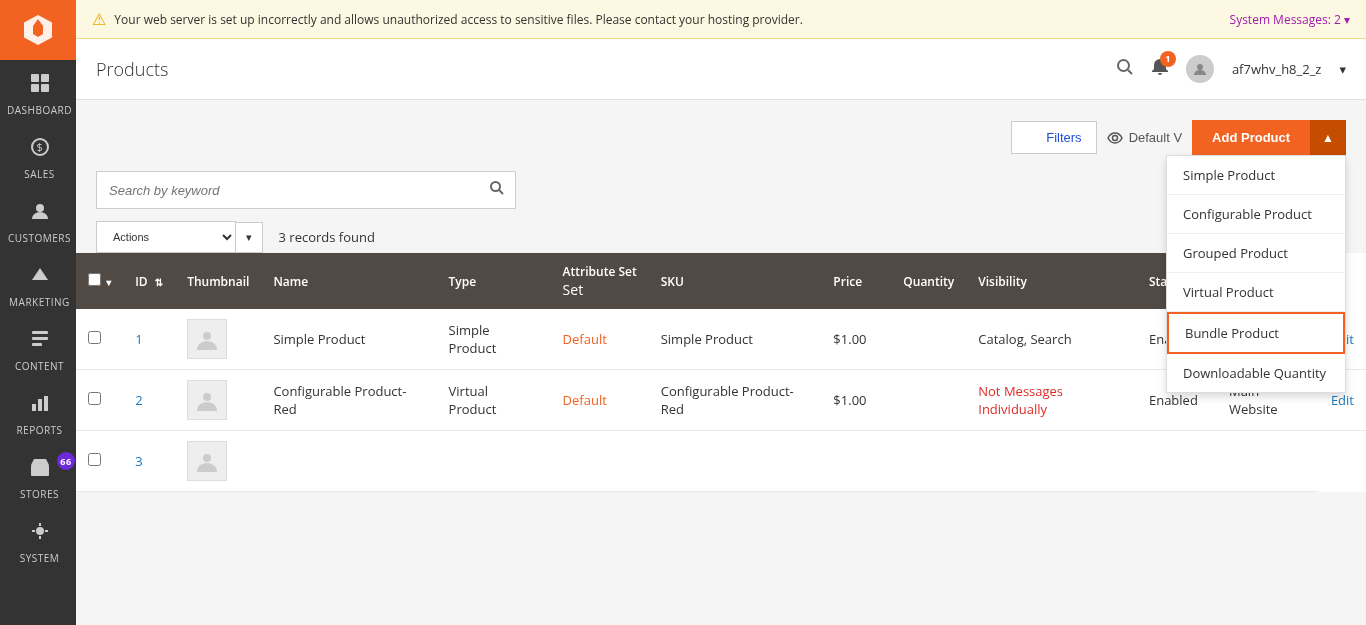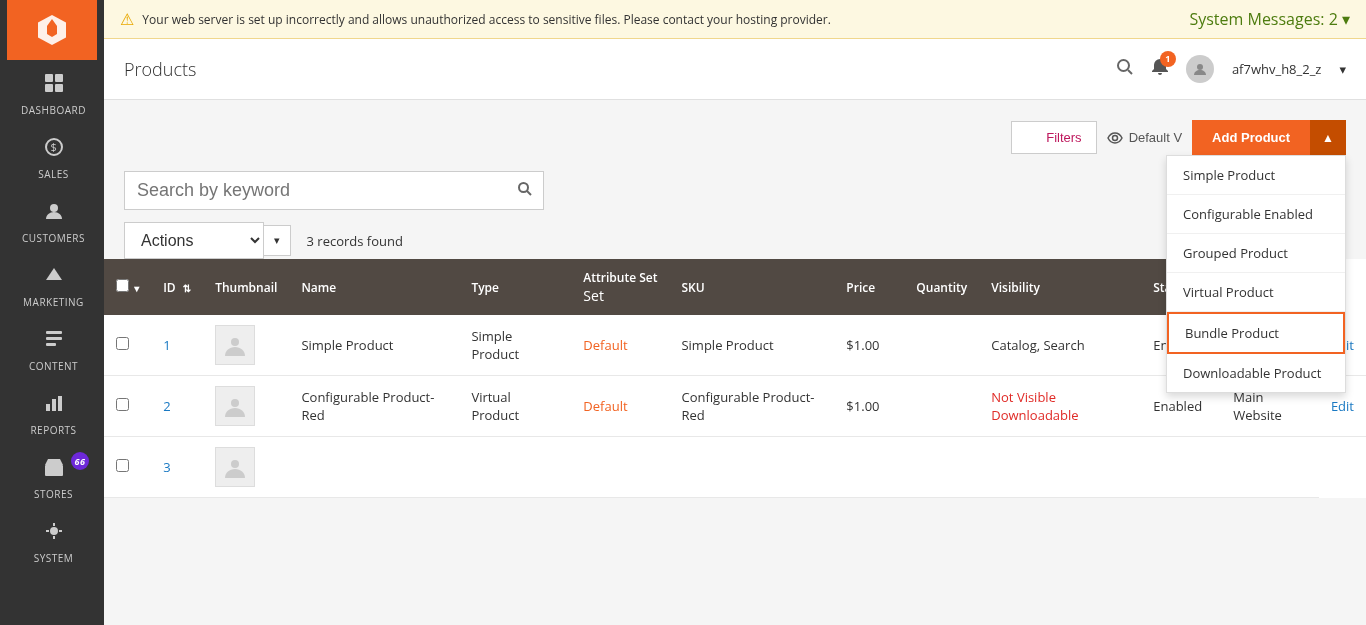--- a/index.html
+++ b/index.html
@@ -1,20 +1,20 @@
 <!DOCTYPE html>
 <html><head>
   <meta charset="utf-8">
   <style>
     * { box-sizing: border-box; margin: 0; padding: 0; }
     body { font-family: 'Open Sans', Arial, sans-serif; font-size: 13px; background: #f5f5f5; display: flex; height: 625px; overflow: hidden; }
 
     
     .sidebar {
-      width: 104px;
+      width: 76px;
       background: #333;
       display: flex;
       flex-direction: column;
       align-items: center;
       padding-top: 0;
       flex-shrink: 0;
       height: 625px;
       overflow: hidden;
     }
     .sidebar-logo {
@@ -61,21 +61,21 @@
       padding: 8px 16px;
       display: flex;
       align-items: center;
       justify-content: space-between;
       font-size: 12px;
       color: #333;
       flex-shrink: 0;
     }
     .alert-left { display: flex; align-items: center; gap: 8px; }
     .alert-icon { color: #e8a800; font-size: 16px; }
-    .alert-right { color: #4d7c0f; font-size: 16px; cursor: pointer; }
+    .alert-right { color: #a21caf; font-size: 12px; cursor: pointer; }
 
     
     .header {
       background: #fff;
       padding: 16px 20px;
       display: flex;
       align-items: center;
       justify-content: space-between;
       border-bottom: 1px solid #e0e0e0;
       flex-shrink: 0;
@@ -171,21 +171,21 @@
     .dropdown-item:last-child { border-bottom: none; }
     .filter-btn {
       display: flex;
       align-items: center;
       gap: 6px;
       background: #fff;
       border: 1px solid #ccc;
       padding: 8px 14px;
       cursor: pointer;
       font-size: 13px;
-      color: #be185d;
+      color: #1d4ed8;
     }
     .view-btn {
       display: flex;
       align-items: center;
       gap: 6px;
       background: transparent;
       border: none;
       cursor: pointer;
       font-size: 13px;
       color: #555;
@@ -194,41 +194,42 @@
       display: flex;
       align-items: center;
       border: 1px solid #ccc;
       background: #fff;
       width: 420px;
     }
     .search-input {
       border: none;
       outline: none;
       padding: 8px 12px;
-      font-size: 18px;
+      font-size: 13px;
       color: #999;
       flex: 1;
+      font-style: italic;
     }
     .search-submit {
       background: none;
       border: none;
       padding: 8px 10px;
       cursor: pointer;
       color: #666;
       font-size: 16px;
     }
     .actions-select-wrapper {
       display: flex;
       align-items: center;
       gap: 0;
     }
     .actions-select {
       border: 1px solid #ccc;
       padding: 8px 12px;
-      font-size: 16px;
+      font-size: 11px;
       color: #333;
       background: #fff;
       outline: none;
       min-width: 140px;
     }
     .actions-arrow {
       border: 1px solid #ccc;
       border-left: none;
       background: #fff;
       padding: 8px 10px;
@@ -395,21 +396,21 @@
   </div>
 
   <div class="sidebar-item" style="position:relative;">
     <div class="sidebar-item-icon">
       <svg width="22" height="22" viewBox="0 0 22 22" fill="currentColor">
           <rect x="2" y="9" width="18" height="11" rx="1"></rect>
           <path d="M2 9l3-6h12l3 6"></path>
         </svg>
     </div>
     <div class="sidebar-item-label">STORES</div>
-    <div style="position:absolute;top:8px;right:8px;background:#6d28d9;color:#fff;font-size:9px;width:18px;height:18px;border-radius:50%;display:flex;align-items:center;justify-content:center;font-weight:bold;font-style:italic;">66</div>
+    <div style="position:absolute;top:8px;right:8px;background:#6d28d9;color:#fff;font-size:9px;width:18px;height:18px;border-radius:50%;display:flex;align-items:center;justify-content:center;font-weight:bold;">66</div>
   </div>
 
   <div class="sidebar-item">
     <div class="sidebar-item-icon">
       <svg width="22" height="22" viewBox="0 0 22 22" fill="currentColor">
           <path d="M11 7a4 4 0 100 8 4 4 0 000-8zm-1-4h2v3h-2V3zm0 13h2v3h-2v-3zM3 10h3v2H3v-2zm13 0h3v2h-3v-2z"></path>
         </svg>
     </div>
     <div class="sidebar-item-label">SYSTEM</div>
   </div>
@@ -472,25 +473,25 @@
               <path d="M1 8s2.5-5 7-5 7 5 7 5-2.5 5-7 5-7-5-7-5z"></path>
             </svg>
           <span>Default V</span>
         </button>
         <div class="add-product-wrapper">
           <button class="add-product-btn">Add Product</button>
           <button class="add-product-arrow">▲</button>
 
           <div class="dropdown-menu">
             <div class="dropdown-item">Simple Product</div>
-            <div class="dropdown-item">Configurable Enabled</div>
+            <div class="dropdown-item">Configurable Product</div>
             <div class="dropdown-item">Grouped Product</div>
             <div class="dropdown-item">Virtual Product</div>
             <div class="dropdown-item highlighted">Bundle Product</div>
-            <div class="dropdown-item">Downloadable Product</div>
+            <div class="dropdown-item">Downloadable Quantity</div>
           </div>
         </div>
       </div>
 
       <div style="display:flex; align-items:center; gap:16px; margin-bottom:12px;">
         <div class="search-box">
           <input class="search-input" type="text" placeholder="Search by keyword" style="">
           <button class="search-submit">
             <svg width="16" height="16" viewBox="0 0 16 16" fill="none" stroke="#666" stroke-width="2">
                 <circle cx="6.5" cy="6.5" r="4.5"></circle>
@@ -605,21 +606,21 @@
             <span>Configurable Product-Red</span>
           </td>
           <td class="col-type">Virtual Product</td>
           <td class="col-attrset">
             <a class="attr-set-link" href="#">Default</a>
           </td>
           <td class="col-sku">Configurable Product-Red</td>
           <td class="col-price">$1.00</td>
           <td class="col-qty"></td>
           <td class="col-visibility">
-            <span class="visibility-not-visible">Not Visible Downloadable</span>
+            <span class="visibility-not-visible">Not Messages Individually</span>
           </td>
           <td class="col-status">
             <span>Enabled</span>
           </td>
           <td>
             <span>Main Website</span>
           </td>
           <td>
             <a class="edit-link" href="#">Edit</a>
           </td>

